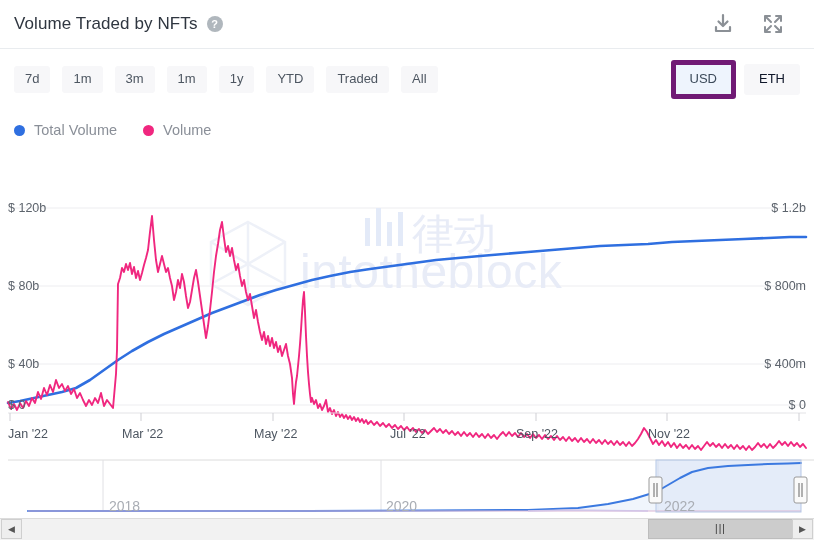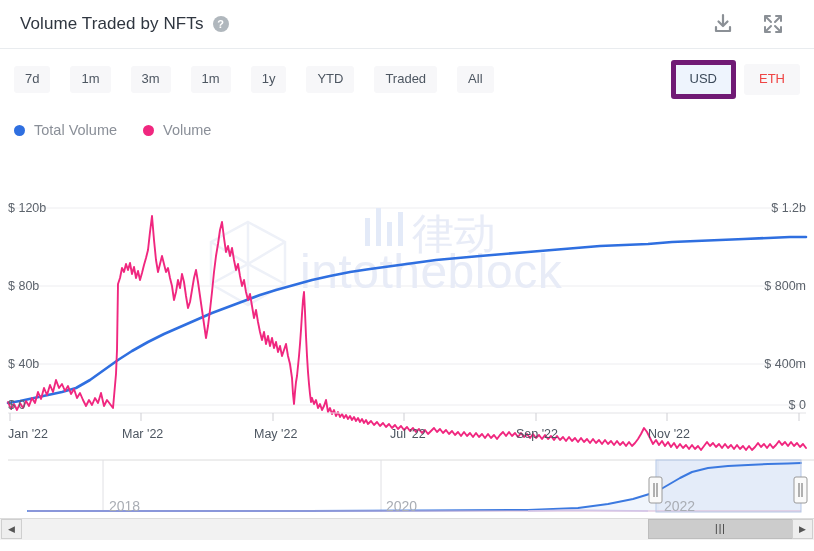--- a/index.html
+++ b/index.html
@@ -23,21 +23,21 @@
   
   .header {
     position: absolute;
     left: 0; top: 0;
     width: 814px;
     height: 49px;
     box-sizing: border-box;
     border-bottom: 1px solid #e9ecef;
     display: flex;
     align-items: center;
-    padding: 0 16px 0 20px;
+    padding: 0 16px 0 14px;
   }
   .title {
     font-size: 17px;
     color: #2f3640;
     font-weight: 400;
     letter-spacing: 0.1px;
     white-space: nowrap;
   }
   .help-icon {
     margin-left: 9px;
@@ -76,21 +76,21 @@
     width: 814px;
     height: 61px;
     box-sizing: border-box;
     display: flex;
     align-items: center;
     padding: 0 14px;
   }
   .range-group {
     display: flex;
     align-items: center;
-    gap: 20px;
+    gap: 12px;
   }
   .range-btn {
     background: #f7f7f9;
     border: none;
     border-radius: 3px;
     font-family: "Liberation Sans", sans-serif;
     font-size: 13px;
     color: #4d5661;
     padding: 6px 11px;
     cursor: pointer;
@@ -103,21 +103,21 @@
     display: flex;
     align-items: center;
     gap: 0;
   }
   .cur-btn {
     background: #f7f7f9;
     border: 1px solid transparent;
     border-radius: 3px;
     font-family: "Liberation Sans", sans-serif;
     font-size: 13px;
-    color: #ef4444;
+    color: #0f172a;
     padding: 7px 14px;
     cursor: pointer;
     line-height: 1.1;
   }
   .cur-btn.active {
     background: #eef4fd;
     border: 5px solid #701a75;
     color: #3c4a5a;
   }
   .cur-btn + .cur-btn { margin-left: 8px; }

